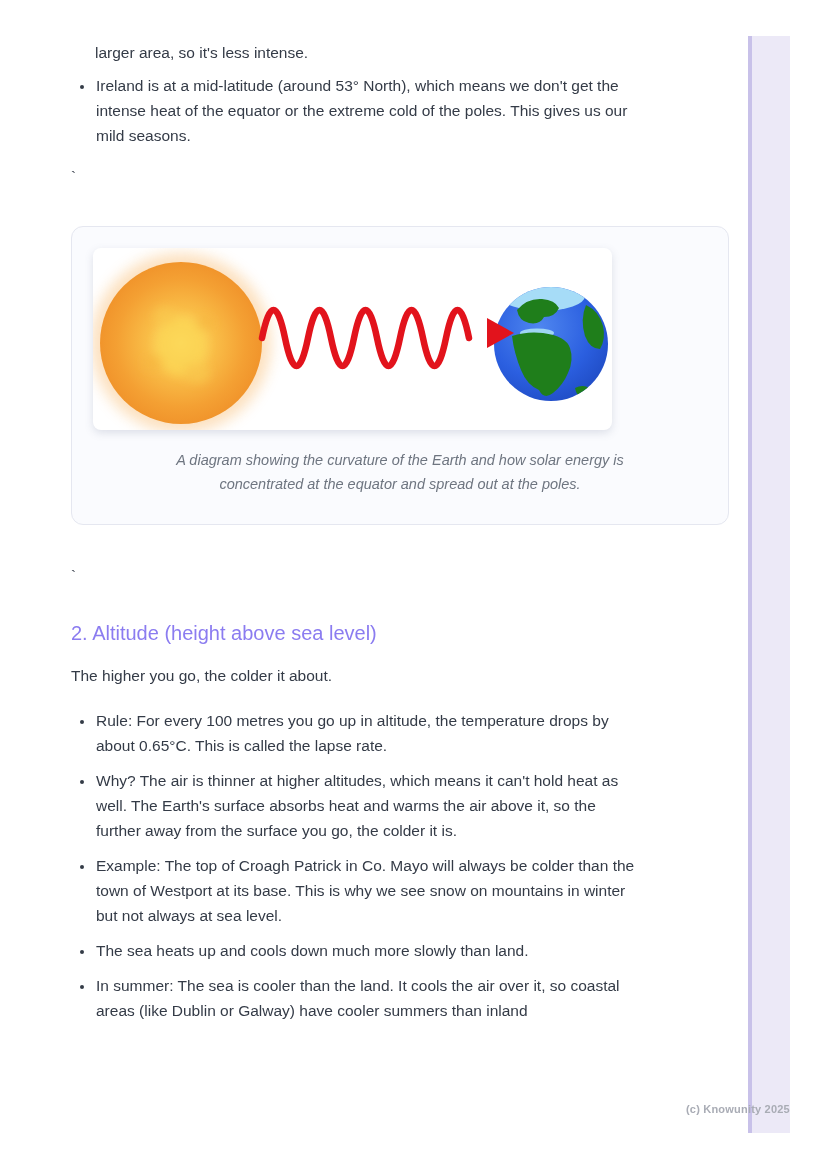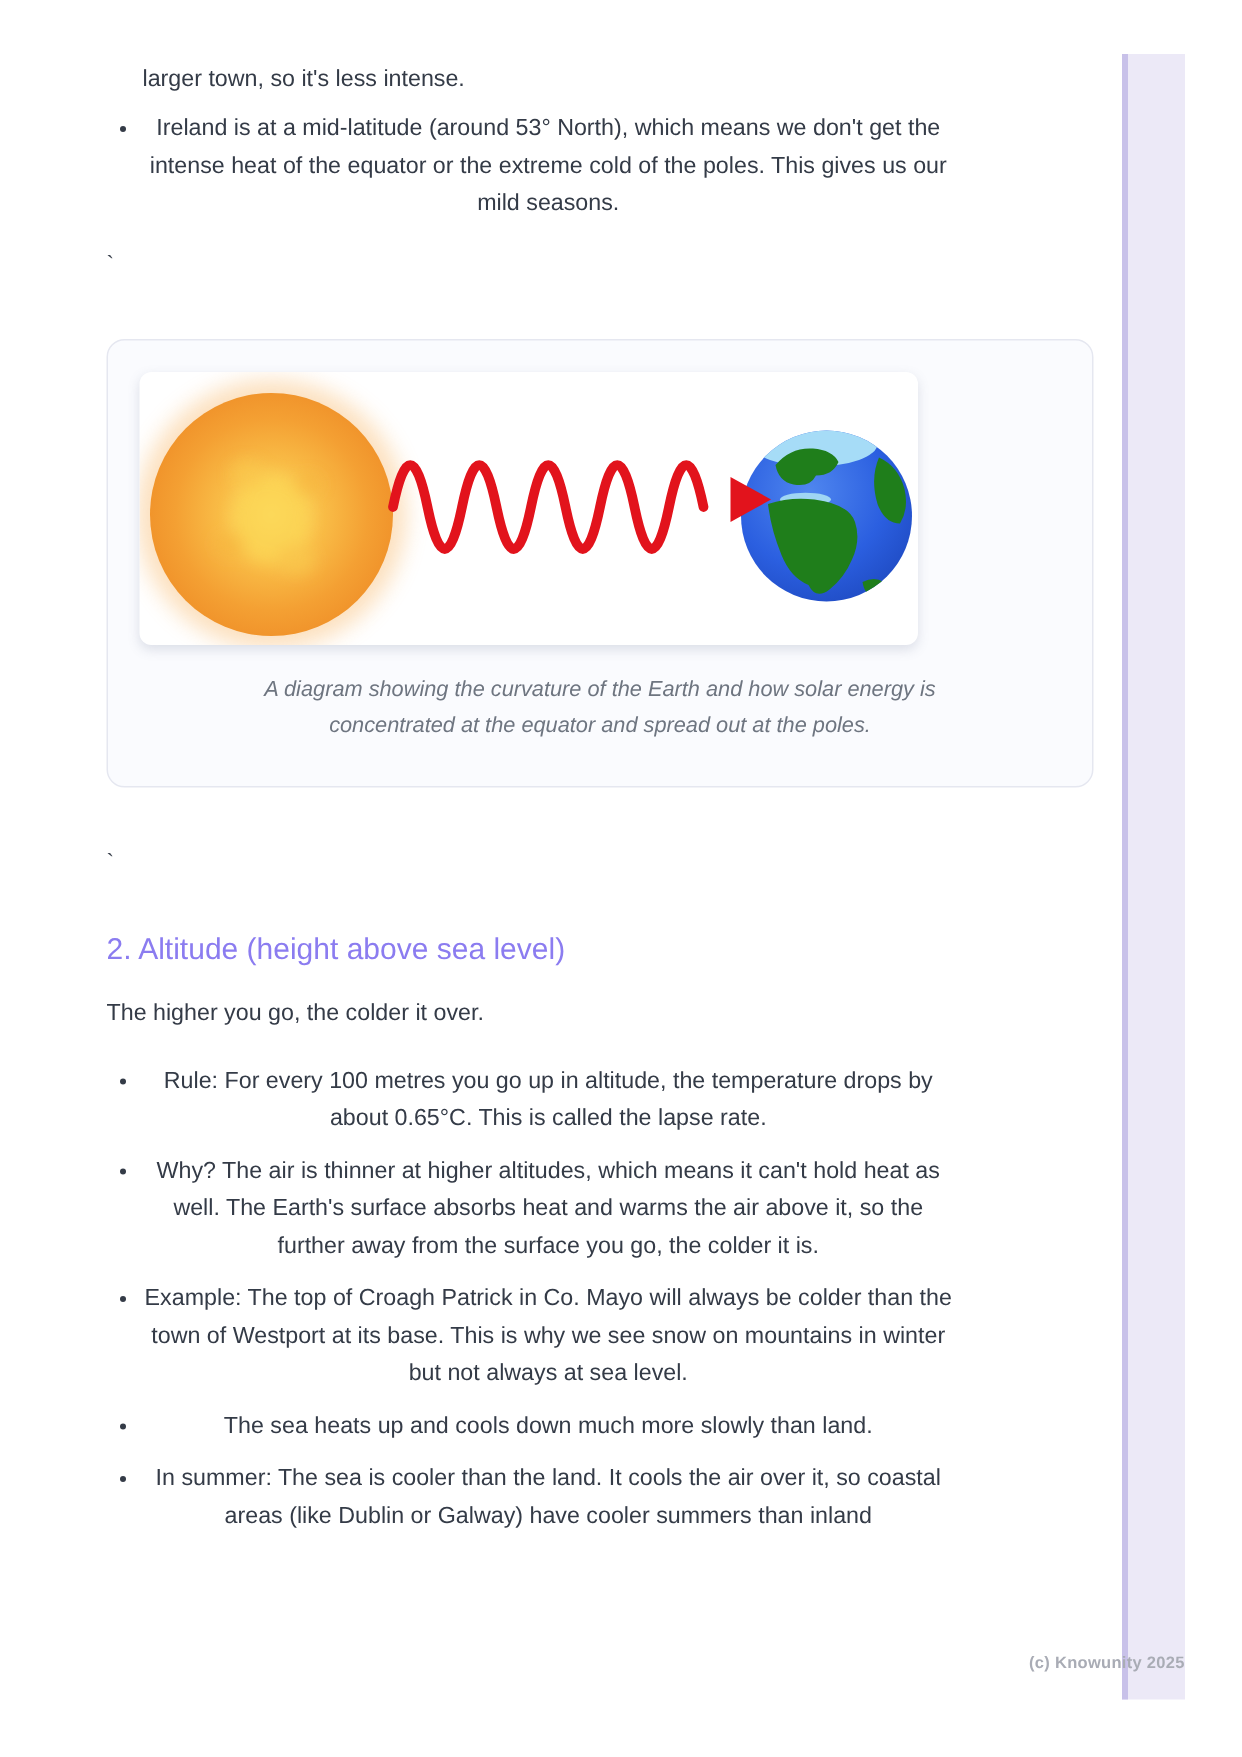--- a/index.html
+++ b/index.html
@@ -40,21 +40,21 @@
 
   .content {
     position: relative;
     padding: 40px 193px 0 71px;
     z-index: 0;
   }
 
   .indented { padding-left: 24px; }
 
   ul { list-style: disc outside; padding-left: 24px; }
-  li { margin-bottom: 10px; padding-left: 1px; text-align: center; }
+  li { margin-bottom: 10px; padding-left: 1px; }
   li::marker { color: #343b47; font-size: 0.85em; }
 
   .b { font-weight: 400; }
 
   .stray { height: 25px; color: #3a414d; }
   .mt16 { margin-top: 16px; }
   .mt8  { margin-top: 8px; }
   .mt38 { margin-top: 38px; }
   .mt32 { margin-top: 32px; }
   .mt20 { margin-top: 20px; }
@@ -99,21 +99,21 @@
 <body>
 
 <div class="page">
 
   <div class="stripe"></div>
 
   <div class="watermark">(c) Knowunity 2025</div>
 
   <div class="content">
 
-    <p class="indented">larger town, so it's less intense.</p>
+    <p class="indented">larger area, so it's less intense.</p>
 
     <ul class="mt8">
       <li><span>Ireland is at a mid-latitude (around 53° North), which means we don't get the intense heat of the equator or the extreme cold of the poles. This gives us our mild seasons.</span></li>
     </ul>
 
     <div class="stray mt16">`</div>
 
     <div class="figure-card">
       <div class="figure-image">
         <svg viewBox="0 0 519 182" xmlns="http://www.w3.org/2000/svg">
@@ -170,21 +170,21 @@
           </g>
         </svg>
       </div>
       <p class="caption">A diagram showing the curvature of the Earth and how solar energy is concentrated at the equator and spread out at the poles.</p>
     </div>
 
     <div class="stray mt38">`</div>
 
     <h2 class="mt32">2. Altitude (height above sea level)</h2>
 
-    <p class="mt16">The higher you go, the colder it over.</p>
+    <p class="mt16">The higher you go, the colder it about.</p>
 
     <ul class="mt20">
       <li><span class="b">Rule:</span><span> For every 100 metres you go up in altitude, the temperature drops by about 0.65°C. This is called the </span><span class="b">lapse rate</span><span>.</span></li>
       <li><span class="b">Why?</span><span> The air is thinner at higher altitudes, which means it can't hold heat as well. The Earth's surface absorbs heat and warms the air above it, so the further away from the surface you go, the colder it is.</span></li>
       <li><span class="b">Example:</span><span> The top of Croagh Patrick in Co. Mayo will always be colder than the town of Westport at its base. This is why we see snow on mountains in winter but not always at sea level.</span></li>
     </ul>
 
 
 
     <ul class="mt19">

